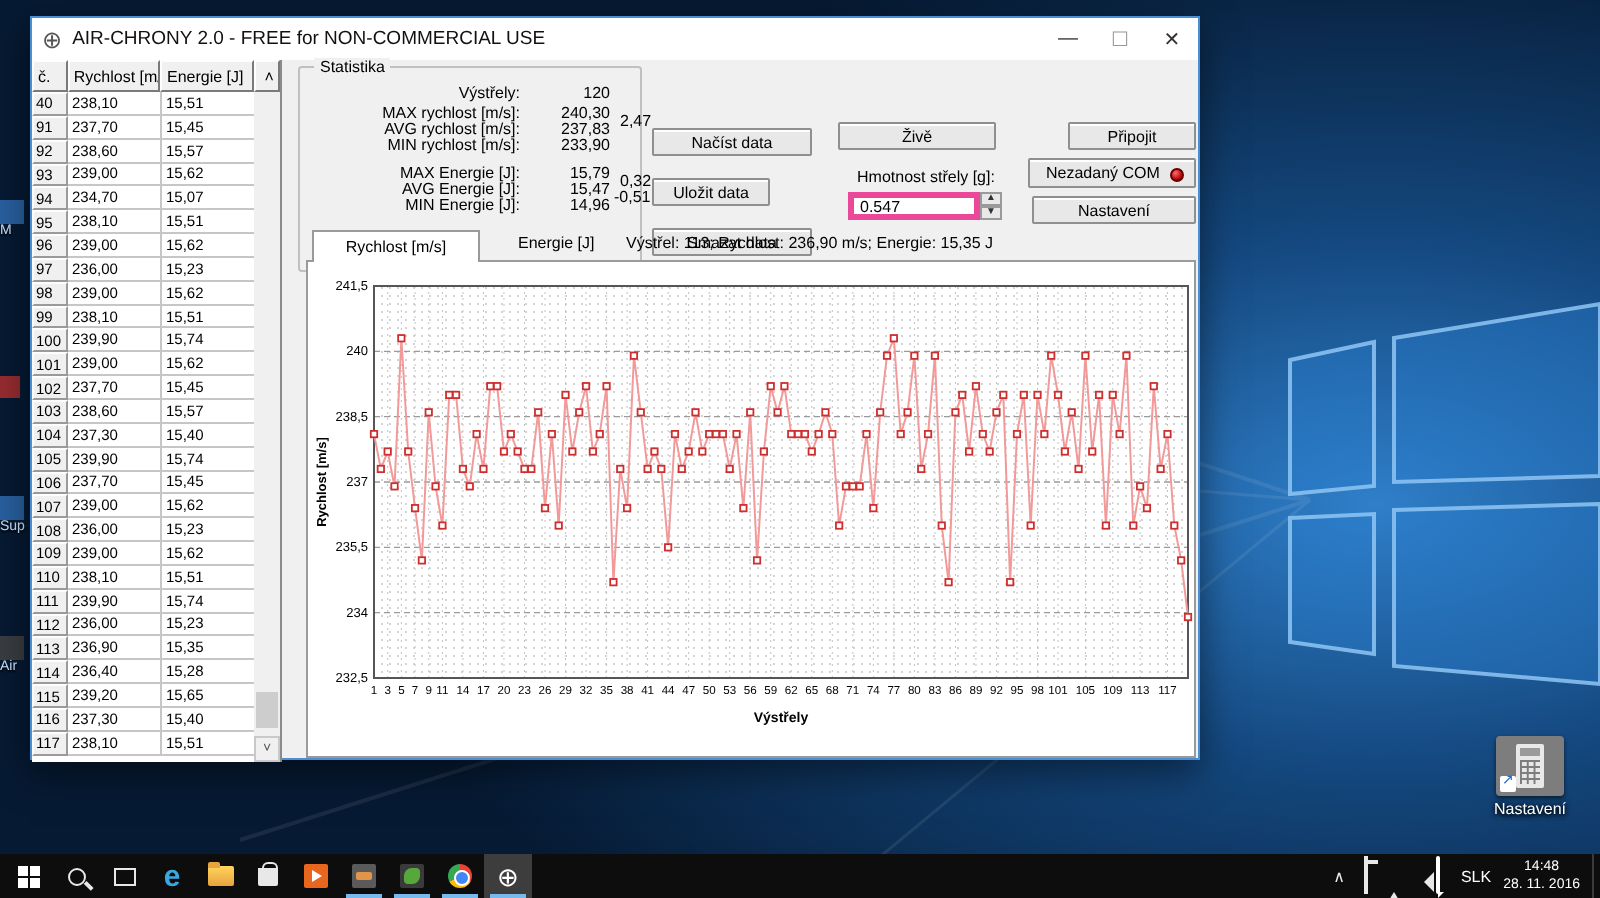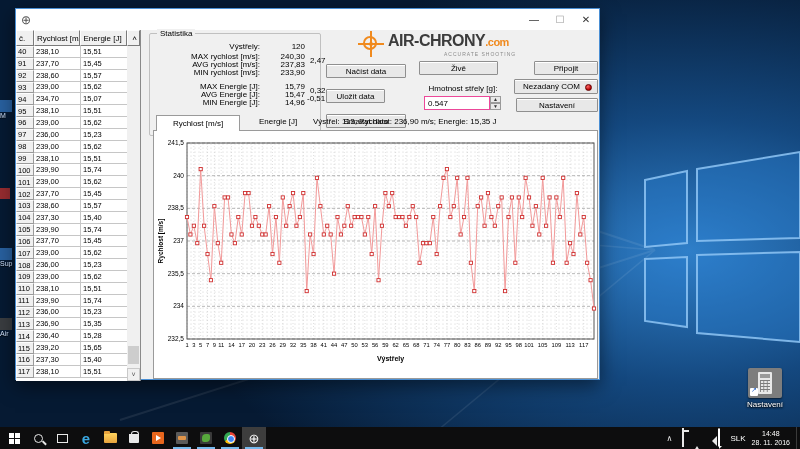--- a/index.html
+++ b/index.html
@@ -62,21 +62,21 @@
 
   
   .btn { position:absolute; background:#e8e8e8; border:1px solid #8f8f8f; border-radius:1px; font-size:8px;
     display:flex; align-items:center; justify-content:center; box-shadow:inset 0 1px 0 #fff; }
   #com-btn { justify-content:flex-start; padding-left:8px; }
   #com-led { position:absolute; right:5px; top:4px; width:7px; height:7px; border-radius:50%;
     background:radial-gradient(circle at 35% 30%, #ff6a6a, #b40000 70%); border:1px solid #600; }
 
   
   #pellet-label { position:absolute; font-size:8px; }
-  #pellet-input { position:absolute; background:#fff; border:1px solid #ec4899; font-size:8px; display:flex; align-items:center; padding-left:3px; }
+  #pellet-input { position:absolute; background:#fff; border:3px solid #ec4899; font-size:8px; display:flex; align-items:center; padding-left:3px; }
   #pellet-spin { position:absolute; width:11px; display:flex; flex-direction:column; }
   #pellet-spin div { flex:1; background:#e8e8e8; border:1px solid #9a9a9a; font-size:5px; line-height:4px; text-align:center; color:#333; }
 
   
   #logo { position:absolute; left:336px; top:20px; width:180px; height:34px; }
   #logo-cross { position:absolute; left:6px; top:2px; width:26px; height:26px; }
   #logo-cross .ring { position:absolute; left:5px; top:5px; width:14px; height:14px; border:2px solid #f08a1e; border-radius:50%; }
   #logo-cross .h { position:absolute; left:0; top:11.5px; width:26px; height:2px; background:#f08a1e; }
   #logo-cross .v { position:absolute; left:11.5px; top:0; width:2px; height:26px; background:#f08a1e; }
   #logo-cross .dot { position:absolute; left:10.5px; top:10.5px; width:4px; height:4px; background:#f08a1e; border-radius:50%; }
@@ -177,20 +177,21 @@
     <div class="calc-face"></div>
     <div class="shortcut-arrow"></div>
   </div>
   <div class="cap">Nastavení</div>
 </div>
 
 <div id="app-window">
 
   <div id="titlebar">
     <span class="app-ico">⊕</span>
+    <span class="title">AIR-CHRONY 2.0 - FREE for NON-COMMERCIAL USE</span>
   </div>
   <div class="cap-btns">
     <div class="cap-btn">—</div>
     <div class="cap-btn max">☐</div>
     <div class="cap-btn">✕</div>
   </div>
 
   <div id="grid">
     <div class="g-hdr">
       <div class="hdr-cell" style="width:18px">č.</div>
@@ -394,30 +395,20 @@
   </div>
   <div class="btn" style="left:500px; top:89px; width:82px; height:14px;">Nastavení</div>
 
   <div id="pellet-label" style="left:402px; top:75px; width:90px; text-align:center;">Hmotnost střely [g]:</div>
   <div id="pellet-input" style="left:408px; top:87px; width:66px; height:14px;">0.547</div>
   <div id="pellet-spin" style="left:474px; top:87px; height:14px;">
     <div>▲</div>
     <div>▼</div>
   </div>
 
-  <div id="logo">
-    <div id="logo-cross">
-      <div class="ring"></div>
-        <div class="h"></div>
-        <div class="v"></div>
-        <div class="dot"></div>
-    </div>
-    <div id="logo-text"><span>AIR-CHRONY</span><span id="logo-tld">.com</span></div>
-    <div id="logo-sub">ACCURATE SHOOTING</div>
-  </div>
 
   <div id="tab1">Rychlost [m/s]</div>
   <div id="tab2">Energie [J]</div>
   <div id="status-line">Výstřel: 113; Rychlost: 236,90 m/s; Energie: 15,35 J</div>
 
   <div id="chart-panel">
     <svg id="chart-svg" width="445" height="247" viewBox="0 0 445 247">
         <defs>
           <pattern id="dots" width="4" height="4" patternUnits="userSpaceOnUse">
             <circle cx="1" cy="1" r="0.55" fill="#c9c9c9"></circle>

